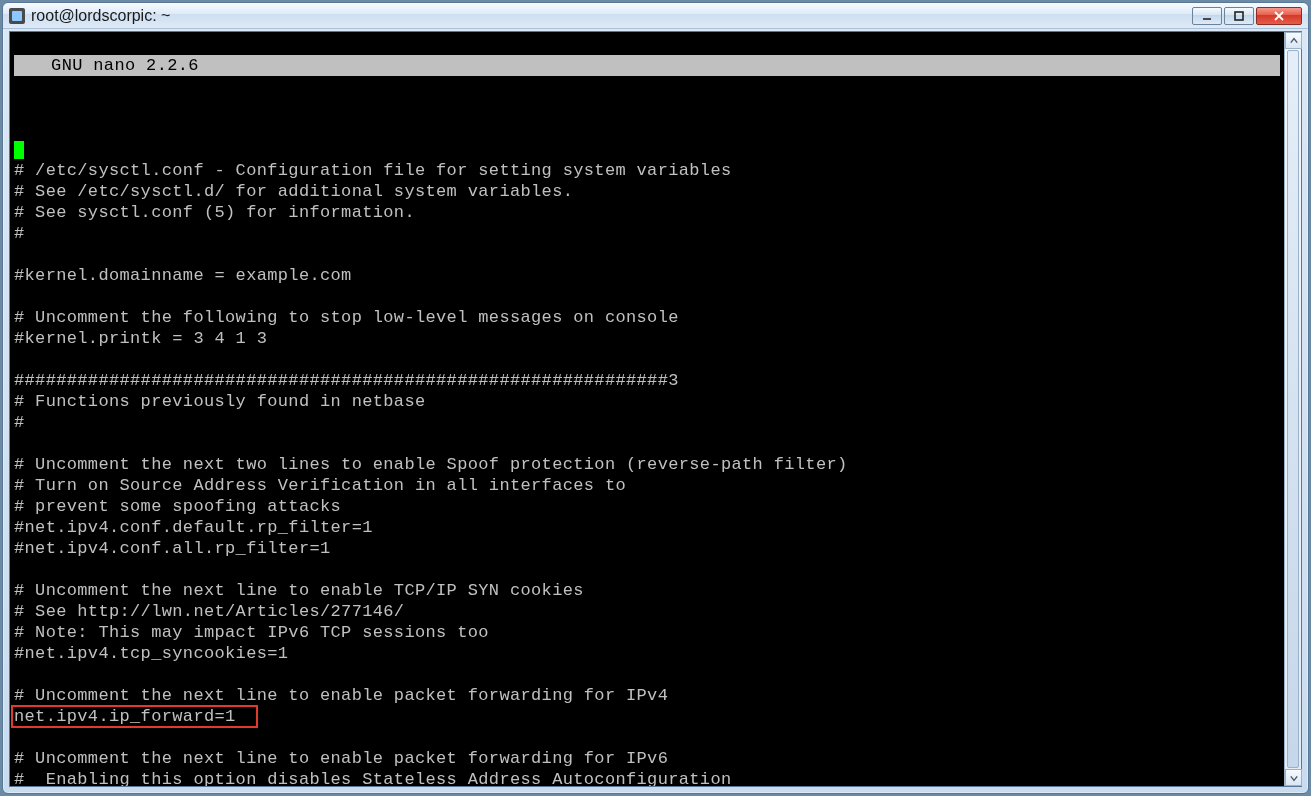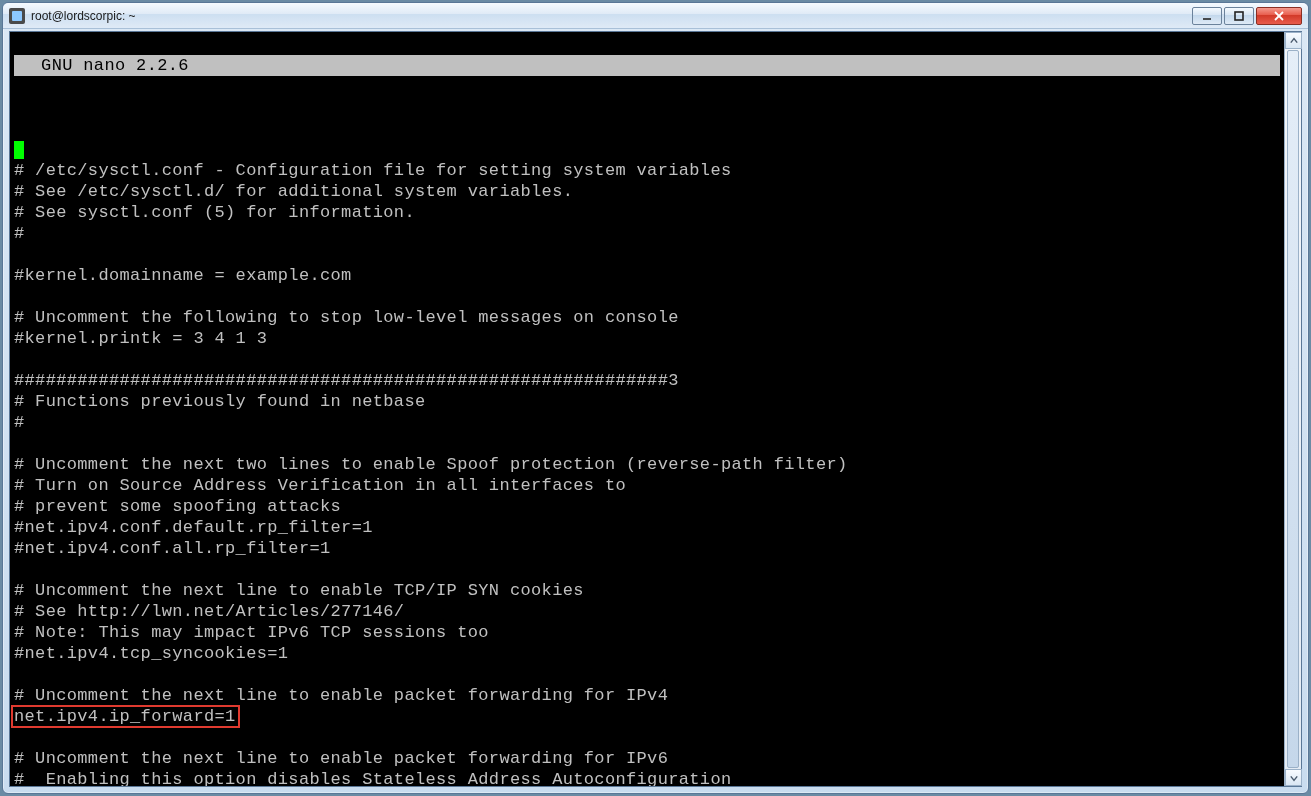--- a/index.html
+++ b/index.html
@@ -9,21 +9,21 @@
   .window {
     position: absolute; left: 2px; top: 2px; width: 1307px; height: 792px;
     background: linear-gradient(#dbe8f5,#c9dcef);
     border: 1px solid #5a7797; border-radius: 6px;
     box-shadow: 0 0 0 1px rgba(255,255,255,.4) inset;
   }
   .titlebar {
     height: 26px; display: flex; align-items: center; padding: 0 6px;
     background: linear-gradient(#f6fbff,#dfeaf6 45%,#cddff1 46%,#dfeaf6);
     border-bottom: 1px solid #a9c0d8; border-radius: 6px 6px 0 0;
-    font-size: 12px; color: #1a1a1a;
+    font-size: 16px; color: #1a1a1a;
   }
   .titlebar .app-icon {
     width: 16px; height: 16px; margin-right: 6px;
     background: #4a4a4a; border-radius: 2px; position: relative;
   }
   .titlebar .app-icon::after{
     content:""; position:absolute; left:3px; top:3px; width:10px;height:10px;
     background:#8cc8ff; border-radius:1px;
   }
   .win-btns { margin-left: auto; display: flex; gap: 0; }
@@ -52,28 +52,28 @@
     position:absolute; left:0; right:17px; top:0; bottom:0;
     padding: 2px 4px;
     overflow:hidden;
   }
   .term {
     font-family: "Consolas","Courier New",monospace;
     font-size: 17px; line-height: 21px;
     letter-spacing: .35px;
     white-space: pre;
   }
-  .term-header { background:#c0c0c0; color:#000; display:flex; padding:0 6px; }
+  .term-header { background:#c0c0c0; color:#000; display:flex; padding:0 16px; }
   .term-header .left{ flex:0 0 auto;}
   .term-header .center{ flex:1 1 auto; text-align:center;}
   .cursor { display:inline-block; width:10px; height:18px; background:#00ff00; vertical-align:text-bottom;}
   .highlight {
     display:inline-block;
     border:2px solid #e03a2f;
-    margin:-2px -2px -2px -3px; padding:0 2px 0 1px;
+    margin:-2px -2px -2px -3px; padding:0 20px 0 1px;
     line-height:19px;
   }
 
   
   .vscroll {
     position:absolute; right:0; top:0; bottom:0; width:17px;
     background: linear-gradient(#f4f7fb,#e3ebf4);
     border-left:1px solid #9bb1c8;
   }
   .vscroll .sb-btn{

